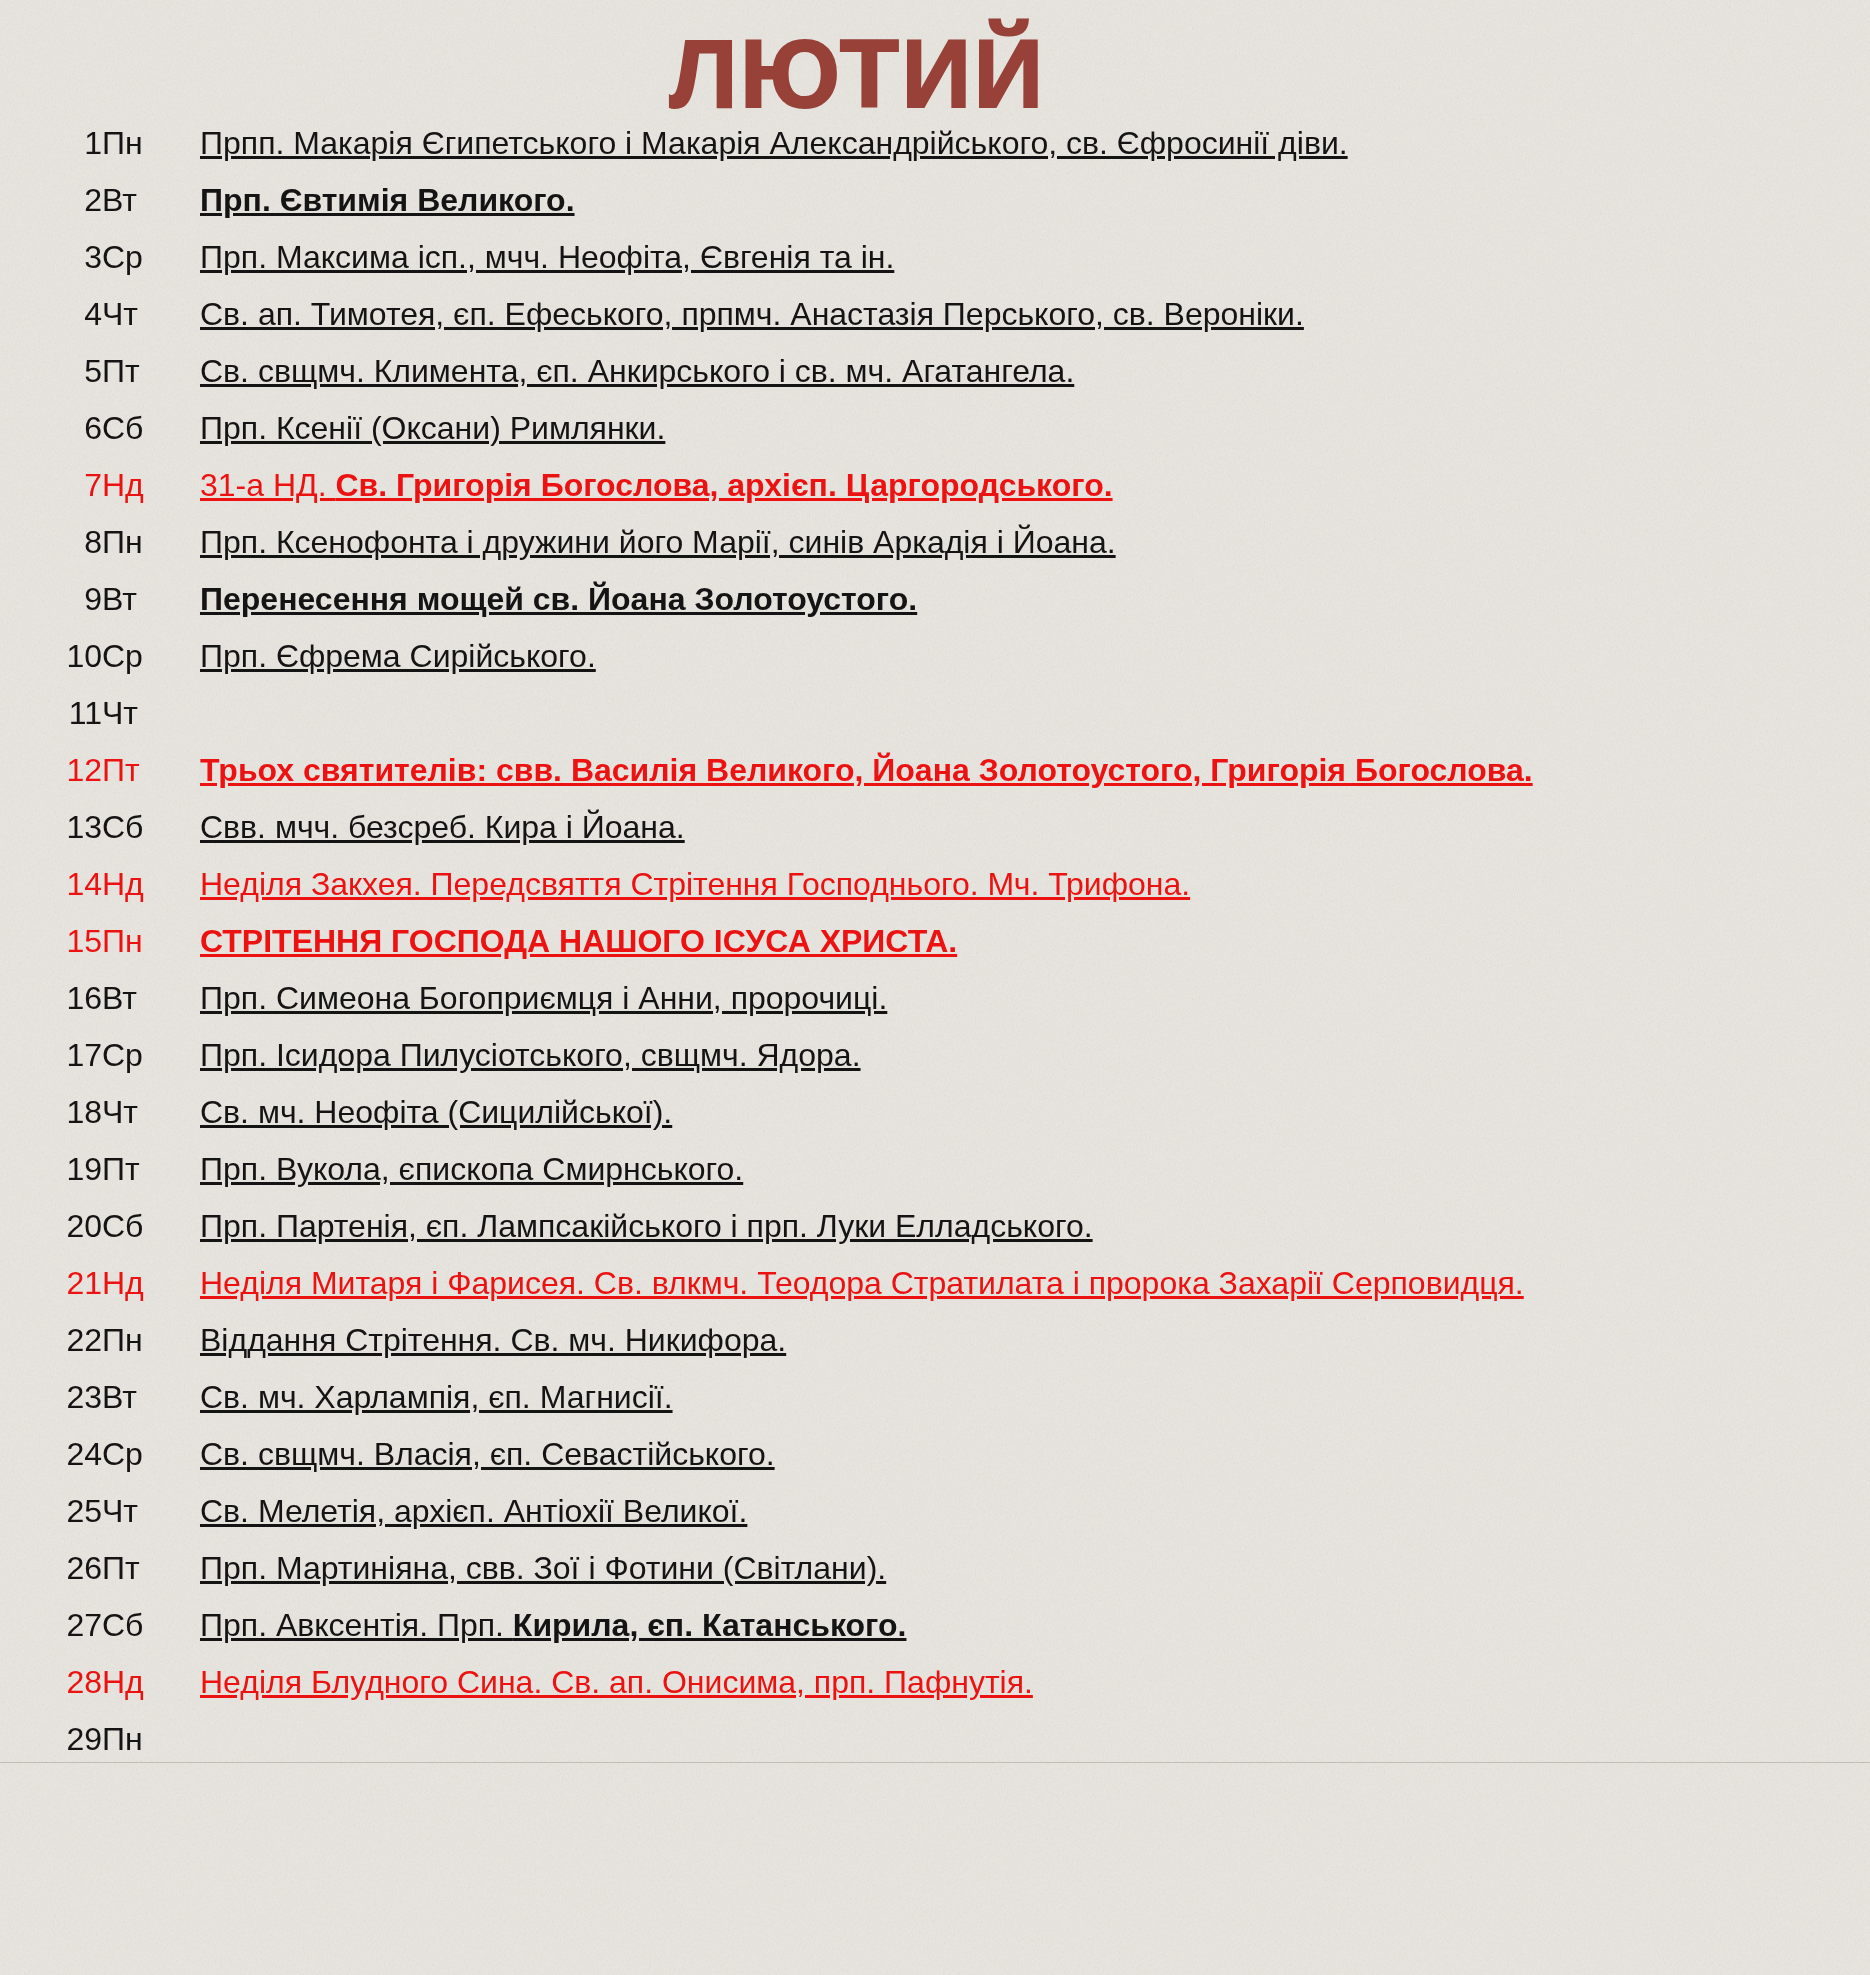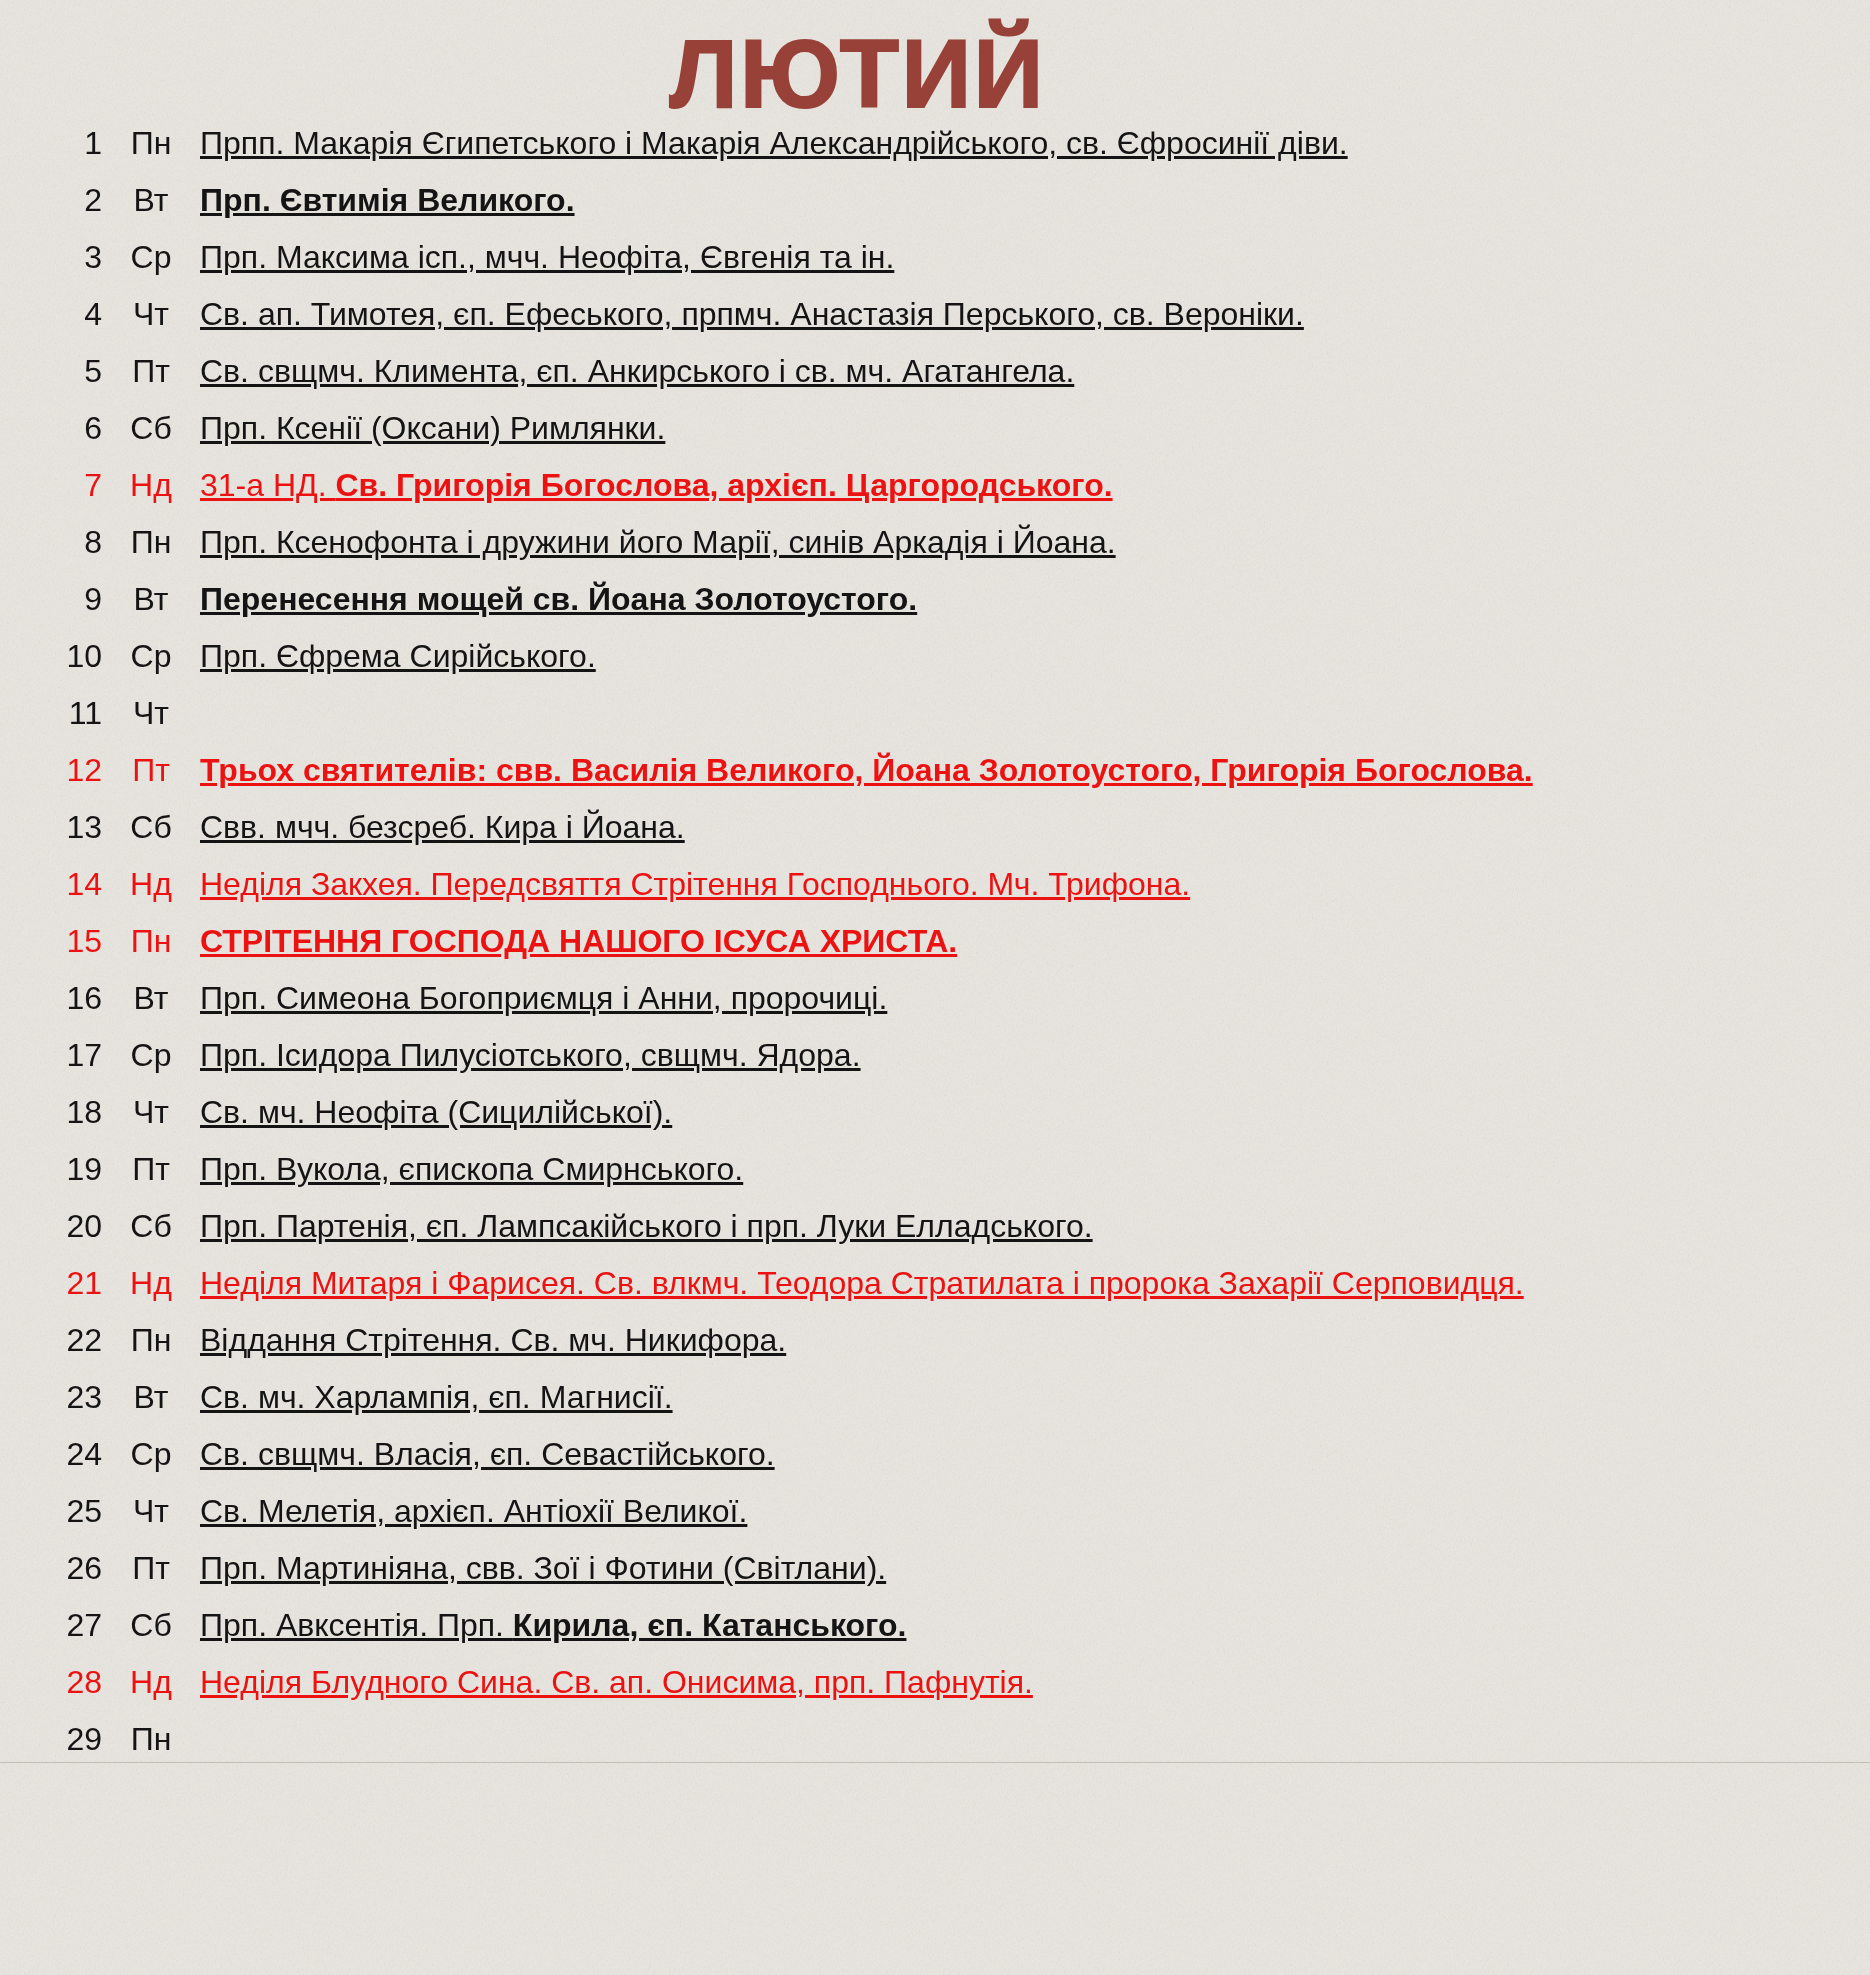--- a/index.html
+++ b/index.html
@@ -54,21 +54,21 @@
     white-space: nowrap;
   }
   .row.red { color: var(--red, #ec1212); }
   .num {
     width: 102px;
     text-align: right;
     flex: 0 0 auto;
   }
   .dow {
     width: 98px;
-    text-align: center;
+    text-align: left;
     flex: 0 0 auto;
   }
   .desc {
     flex: 1 1 auto;
     overflow: hidden;
     text-decoration: underline;
   }
   .seg.bold { font-weight: bold; }
   .bottom-rule {
     position: absolute;

